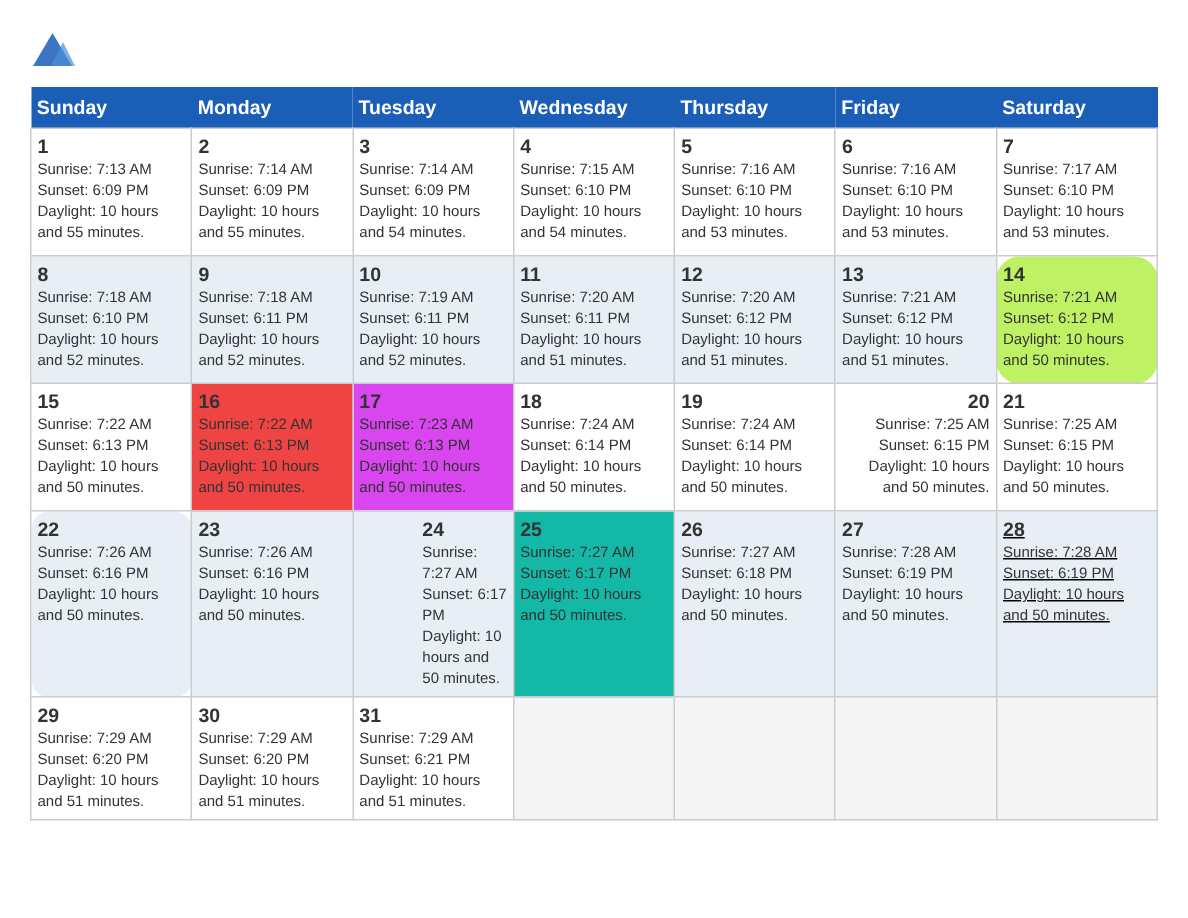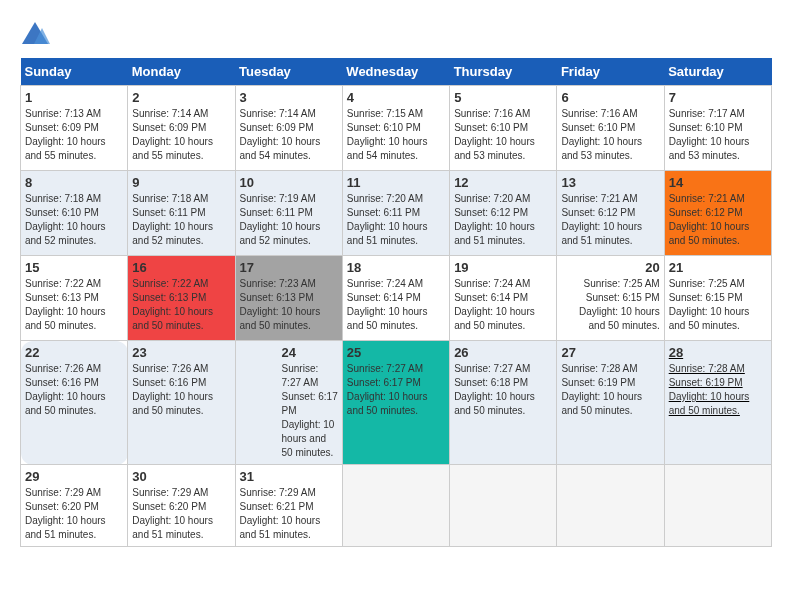--- a/index.html
+++ b/index.html
@@ -197,41 +197,41 @@
         <div class="day-info">
           Sunrise: 7:20 AM<br>Sunset: 6:12 PM<br>Daylight: 10 hours and 51 minutes.
         </div>
       </td>
         <td style="background-color: rgb(232, 238, 245);">
         <span class="day-num">13</span>
         <div class="day-info">
           Sunrise: 7:21 AM<br>Sunset: 6:12 PM<br>Daylight: 10 hours and 51 minutes.
         </div>
       </td>
-        <td style="background-color: #f97316;">
+        <td style="background-color: #bef264; border-radius: 16px;">
         <span class="day-num">14</span>
         <div class="day-info">
           Sunrise: 7:21 AM<br>Sunset: 6:12 PM<br>Daylight: 10 hours and 50 minutes.
         </div>
       </td>
       </tr>
       <tr class="week-row">
         <td style="background-color: rgb(255, 255, 255);">
         <span class="day-num">15</span>
         <div class="day-info">
           Sunrise: 7:22 AM<br>Sunset: 6:13 PM<br>Daylight: 10 hours and 50 minutes.
         </div>
       </td>
         <td style="background-color: #ef4444;">
         <span class="day-num">16</span>
         <div class="day-info">
           Sunrise: 7:22 AM<br>Sunset: 6:13 PM<br>Daylight: 10 hours and 50 minutes.
         </div>
       </td>
-        <td style="background-color: #a3a3a3;">
+        <td style="background-color: #d946ef;">
         <span class="day-num">17</span>
         <div class="day-info">
           Sunrise: 7:23 AM<br>Sunset: 6:13 PM<br>Daylight: 10 hours and 50 minutes.
         </div>
       </td>
         <td style="background-color: rgb(255, 255, 255);">
         <span class="day-num">18</span>
         <div class="day-info">
           Sunrise: 7:24 AM<br>Sunset: 6:14 PM<br>Daylight: 10 hours and 50 minutes.
         </div>

